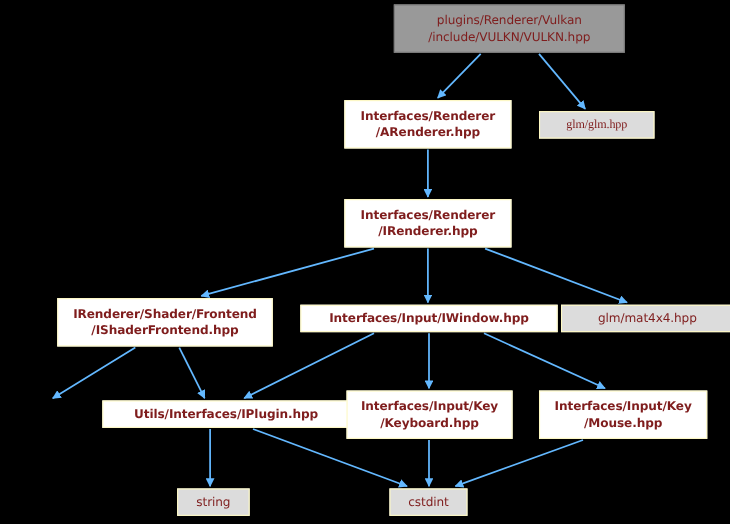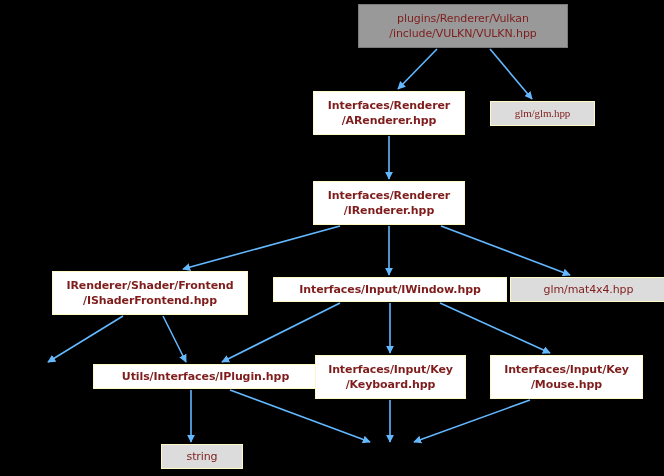--- a/index.html
+++ b/index.html
@@ -64,14 +64,15 @@
 /IRenderer.hpp</span></div>
     <div class="node local" style="left: 52px; top: 271px; width: 196px; height: 44px;"><span>IRenderer/Shader/Frontend
 /IShaderFrontend.hpp</span></div>
     <div class="node local" style="left: 273px; top: 277px; width: 234px; height: 25px;"><span>Interfaces/Input/IWindow.hpp</span></div>
     <div class="node sys" style="left: 510px; top: 277px; width: 157px; height: 25px;"><span>glm/mat4x4.hpp</span></div>
     <div class="node local" style="left: 93px; top: 364px; width: 225px; height: 25px;"><span>Utils/Interfaces/IPlugin.hpp</span></div>
     <div class="node local" style="left: 315px; top: 355px; width: 151px; height: 44px;"><span>Interfaces/Input/Key
 /Keyboard.hpp</span></div>
     <div class="node local" style="left: 490px; top: 355px; width: 153px; height: 44px;"><span>Interfaces/Input/Key
 /Mouse.hpp</span></div>
-    <div class="node sys" style="left: 161px; top: 444px; width: 82px; height: 25px;"><span>string</span></div>
+    <div class="node sys" style="left: 161px; top: 444px; width: 66px; height: 25px;"><span>string</span></div>
+    <div class="node sys" style="left: 354px; top: 444px; width: 71px; height: 25px;"><span>cstdint</span></div>
   </div>
 
 </body></html>

